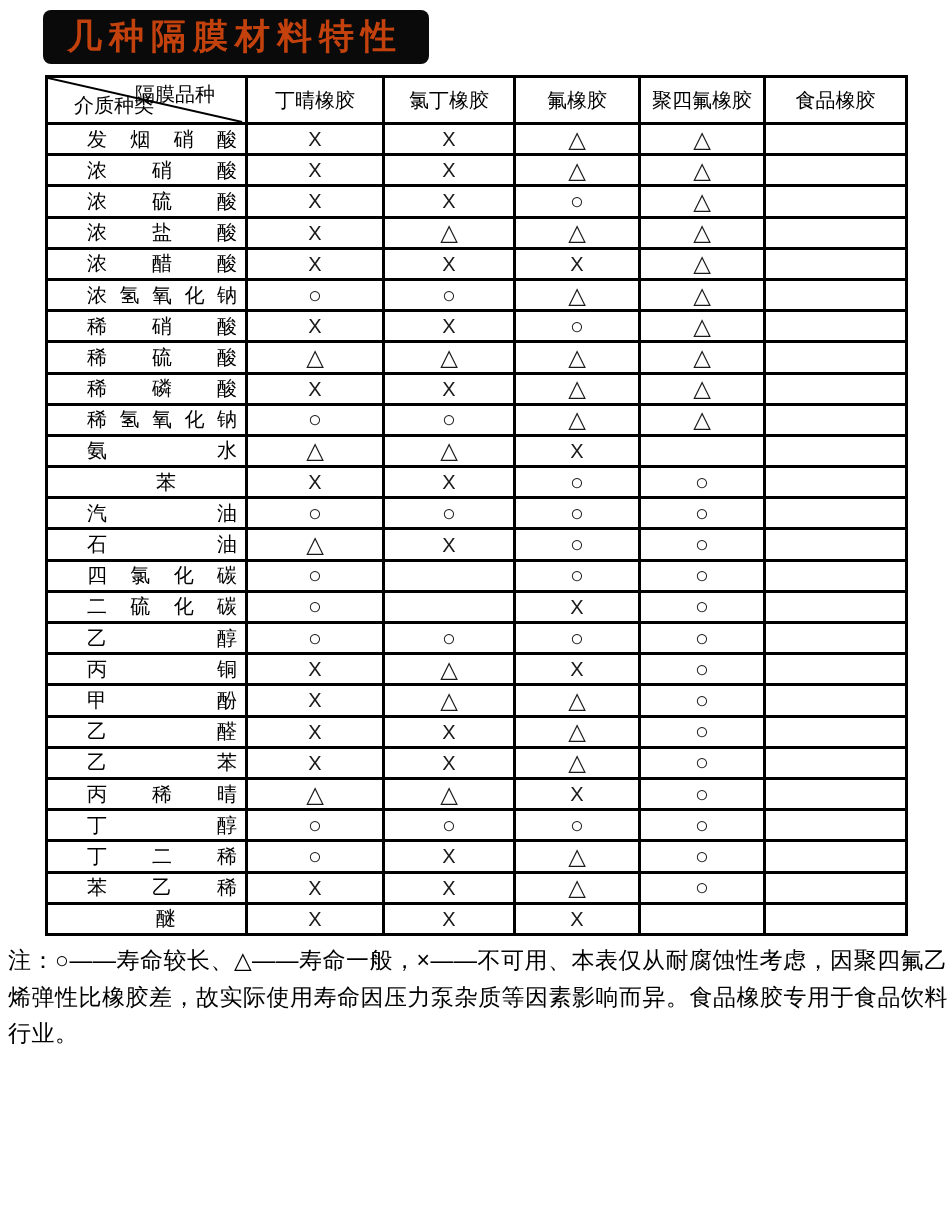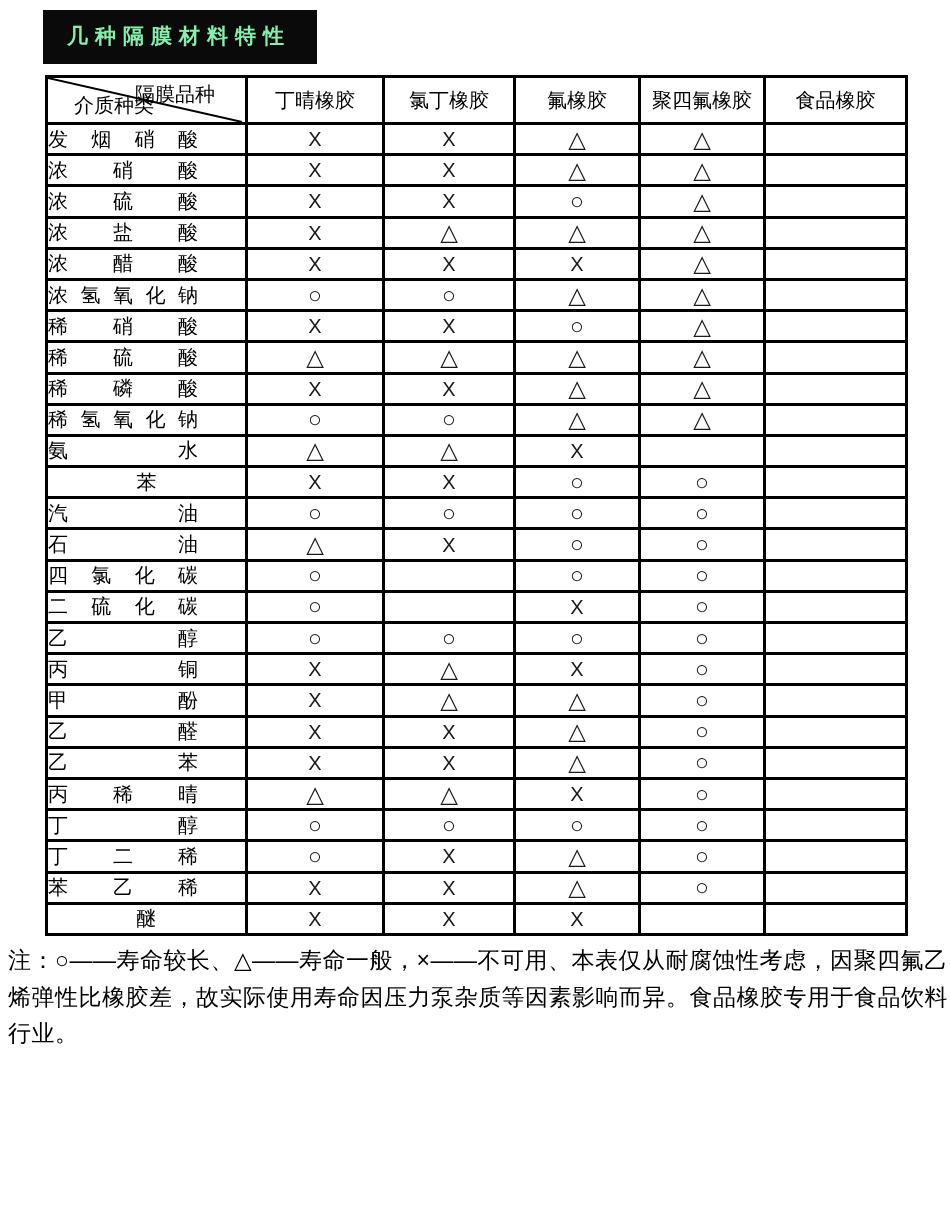--- a/index.html
+++ b/index.html
@@ -4,25 +4,25 @@
 <style>
   html,body{margin:0;padding:0;}
   body{
     width:950px;height:1226px;
     background:#ffffff;color:#000;
     font-family:"Liberation Sans","DejaVu Sans",sans-serif;
     overflow:hidden;
   }
   .title-bar{
     display:inline-block;
-    background:#0a0a0a;color:#86efac;
+    background:#0a0a0a;color:#c2410c;
     margin:10px 0 0 43px;
     padding:8px 26px 10px 24px;
-    font-size:21px;font-weight:bold;
-    letter-spacing:7px;line-height:36px;
+    font-size:35px;font-weight:bold;
+    letter-spacing:7px;line-height:36px;border-radius:8px;
   }
   table.materials{
     border-collapse:collapse;
     table-layout:fixed;
     width:860px;
     margin:11px 0 0 45px;
   }
   table.materials th, table.materials td{
     border:3px solid #000;
     padding:0;
@@ -44,20 +44,21 @@
     font-size:20px;
     text-align:left;
     padding-left:38px;
   }
   .label-text{
     display:inline-block;
     width:150px;
     text-align:justify;
     text-align-last:justify;
     white-space:nowrap;
+    padding-left:39px;
   }
   td.label-cell.single{text-align:center;padding-left:0;}
   td.label-cell.single .label-text{width:auto;text-align:center;text-align-last:auto;}
   td.sym-cell{
     text-align:center;
     font-size:23px;
     line-height:1;
     color:#1a1a1a;
   }
   td.sym-cell.x{font-size:20px;font-family:"Liberation Sans","DejaVu Sans",sans-serif;}

